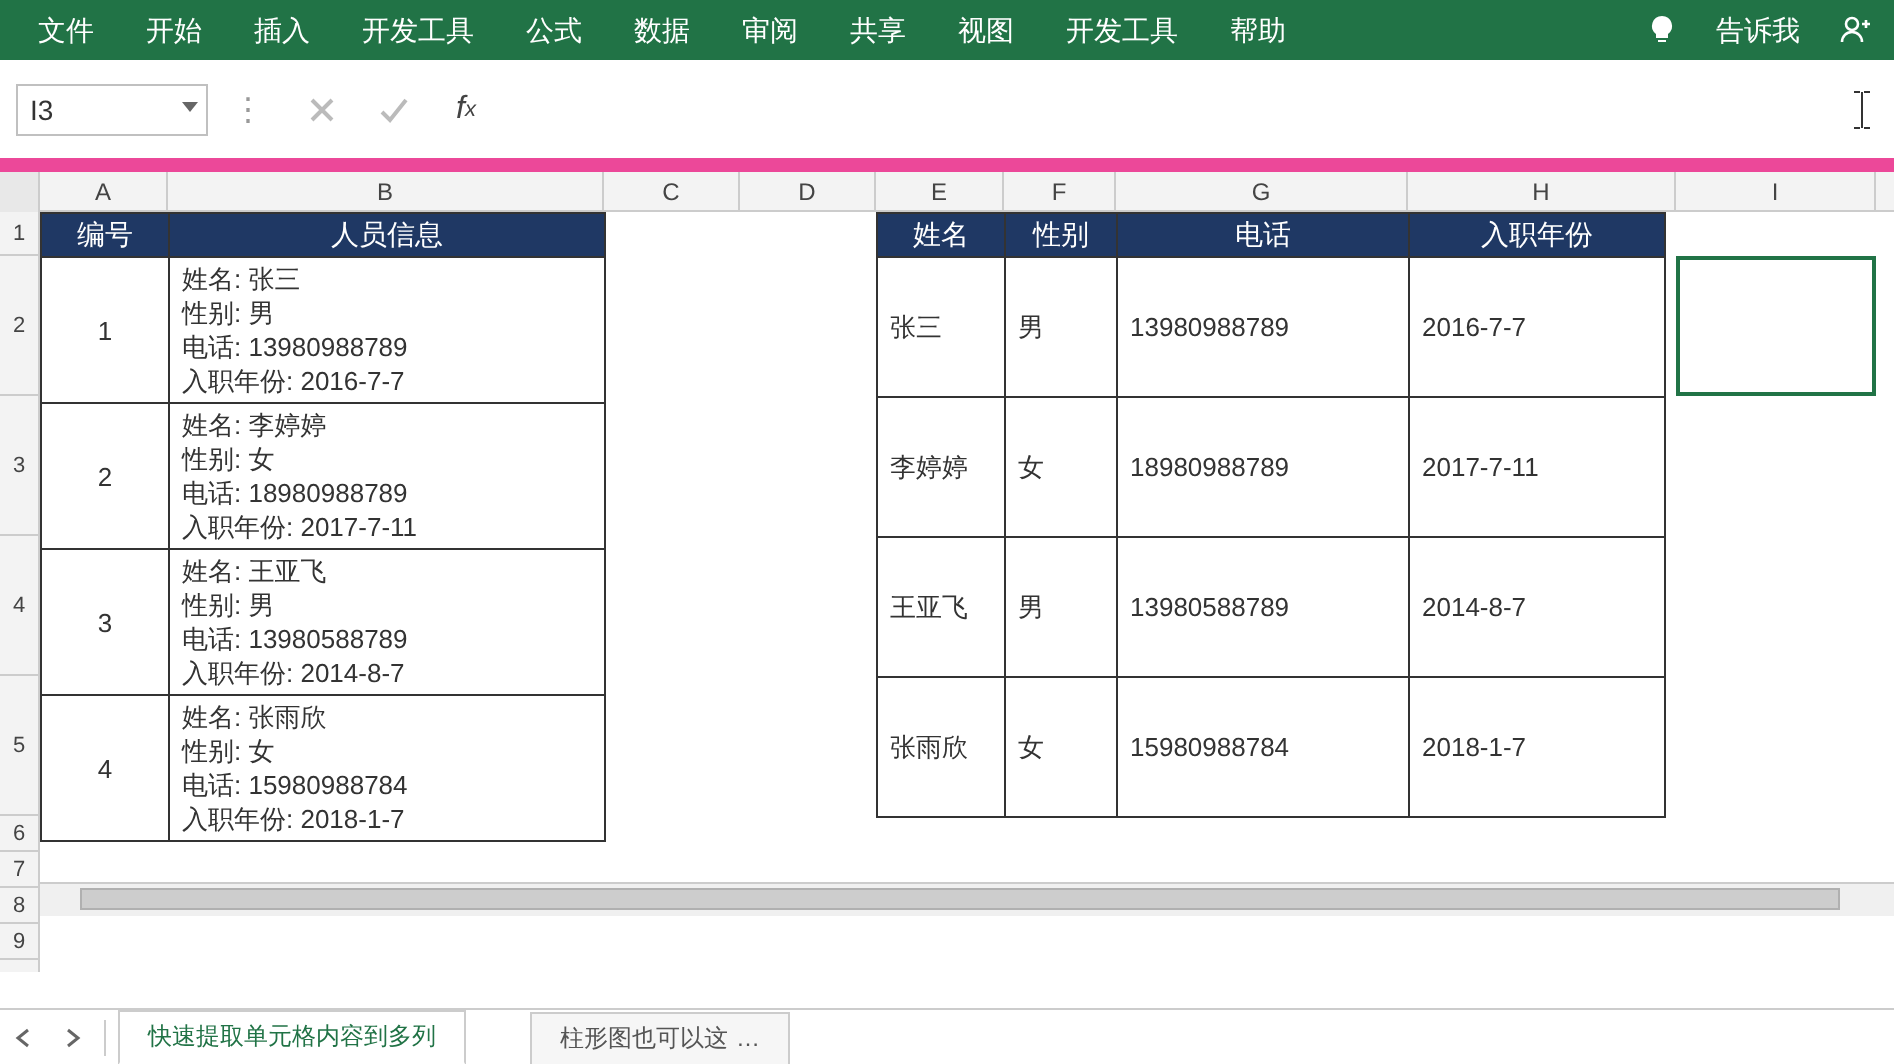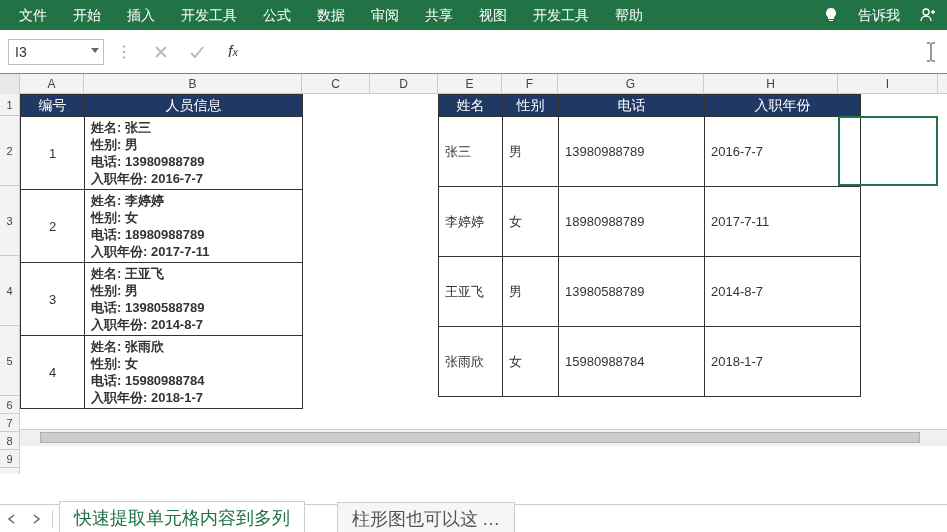--- a/index.html
+++ b/index.html
@@ -32,22 +32,22 @@
     white-space: nowrap;
   }
   .ribbon .spacer { flex: 1; }
   .ribbon .iconbtn {
     width: 28px; height: 28px;
     display: flex; align-items: center; justify-content: center;
     cursor: pointer;
   }
   
   .fbar {
-    height: 44px;
-    border-bottom: 1px solid #ec4899;
+    height: 56px;
+    border-bottom: 7px solid #ec4899;
     display: flex;
     align-items: center;
     padding: 6px 8px;
     gap: 6px;
   }
   .namebox {
     width: 96px;
     height: 26px;
     border: 1px solid #c0c0c0;
     display: flex;
@@ -144,44 +144,44 @@
     height: 22px;
     padding: 0 6px;
   }
   .table1 td, .table2 td {
     border: 1px solid #333;
     font-size: 13px;
     padding: 2px 6px;
     vertical-align: middle;
   }
   .table1 .idcell { text-align: center; width: 64px; }
-  .table1 .infocell { width: 218px; line-height: 17px; padding: 2px 6px; font-weight: bold; }
+  .table1 .infocell { width: 218px; line-height: 17px; padding: 2px 6px; }
   .table1 th.idh { width: 64px; }
   .table1 th.infoh { width: 218px; }
   .table2 td, .table2 th { height: 70px; }
   .table2 thead th { height: 22px; font-family: Liberation Mono, monospace; }
   .table2 .c-name { width: 64px; }
   .table2 .c-sex { width: 56px; }
   .table2 .c-tel { width: 146px; }
-  .table2 .c-year { width: 156px; }
+  .table2 .c-year { width: 128px; }
   .active-cell {
     position: absolute;
     border: 2px solid #217346;
     pointer-events: none;
   }
   
   .sheetbar {
     position: absolute;
     left: 0; right: 0; bottom: 0;
     height: 28px;
     border-top: 1px solid #ccc;
     display: flex;
     align-items: center;
     background: #fff;
-    font-size: 18px;
+    font-size: 12px;
   }
   .navbtn {
     width: 24px; height: 24px;
     display:flex;align-items:center;justify-content:center;
     color: #666; cursor: pointer;
   }
   .vline { width:1px; height:18px; background:#ccc; margin:0 4px; }
   .sheettab {
     padding: 4px 14px;
     border: 1px solid #ccc;

